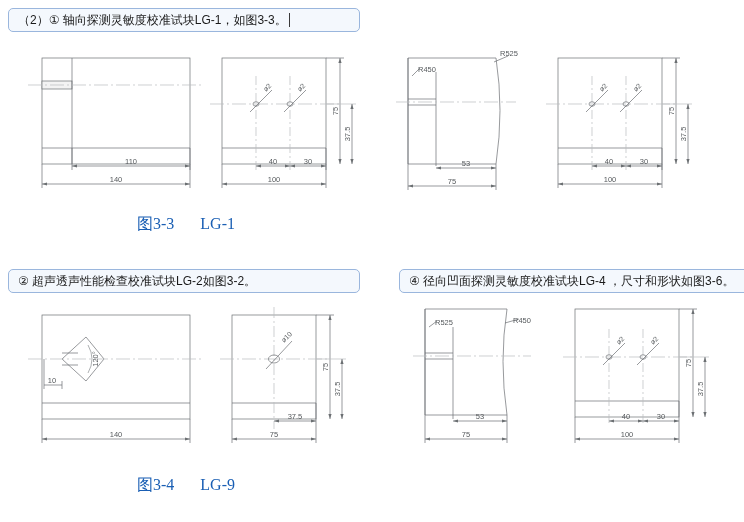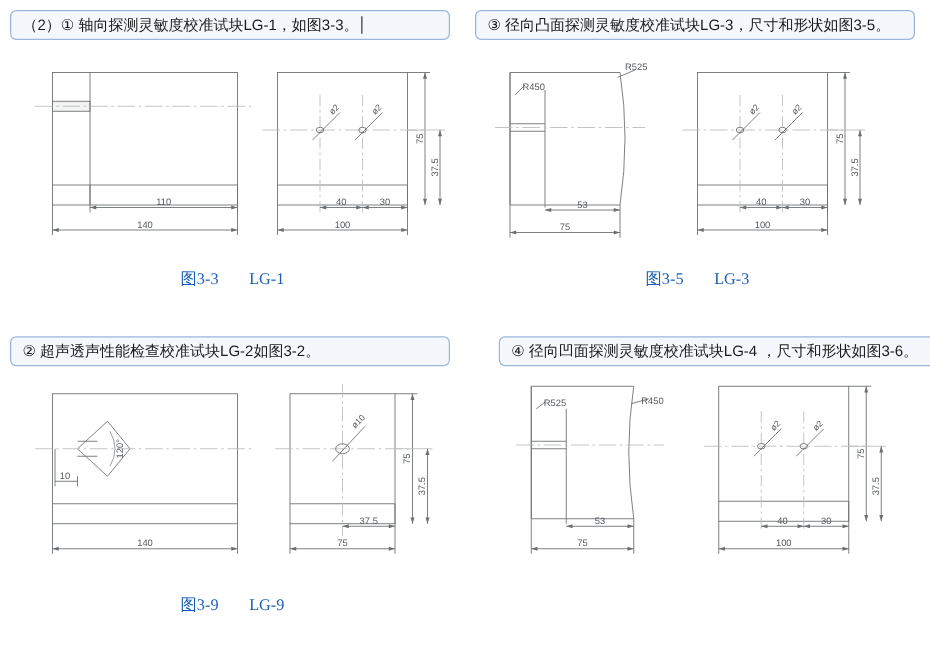--- a/index.html
+++ b/index.html
@@ -21,21 +21,21 @@
     background:#f4f8fd;
     display:flex;align-items:center;
     padding-left:9px;
     font-size:12px;color:#1a1a1a;white-space:nowrap;letter-spacing:0px;
   }
   .hdr .caret{width:1px;height:14px;background:#3a3a3a;margin-left:2px;}
 
   .draw{position:absolute;left:0;top:36px;width:372px;height:180px;}
   .cap{
     position:absolute;left:0;width:372px;top:214px;
-    text-align:center;font-size:13px;color:#1a5fb4;
+    text-align:center;font-size:16px;color:#1a5fb4;
     font-family:"Liberation Serif","DejaVu Serif",serif;
   }
   .cap .gap{display:inline-block;width:18px;}
   svg{display:block;}
   .sv text{font-family:"Liberation Sans","DejaVu Sans",sans-serif;fill:#55595c;}
 </style>
 </head>
 <body>
 
 <div class="panel p1">
@@ -127,23 +127,20 @@
 
   <div class="cap">
     <span>图3-3</span>
     <span class="gap"></span>
     <span>LG-1</span>
   </div>
 </div>
 
 <div class="panel p2">
 
-  <div class="hdr">
-    <span>③ 径向凸面探测灵敏度校准试块LG-3，尺寸和形状如图3-5。</span>
-  </div>
 
   <div class="draw">
     <svg class="sv" width="372" height="180" viewBox="0 0 372 180">
       <g stroke="#6b6f72" fill="none" stroke-width="0.7">
 
         <path d="M36,22 L124,22 Q132,74 124,128 L36,128 Z"></path>
         <line x1="36" y1="22" x2="36" y2="128"></line>
 
         <line x1="36" y1="63" x2="64" y2="63"></line>
         <line x1="36" y1="69" x2="64" y2="69"></line>
@@ -209,25 +206,20 @@
       <text x="237" y="128" font-size="7.5" text-anchor="middle">40</text>
       <text x="272" y="128" font-size="7.5" text-anchor="middle">30</text>
       <text x="238" y="146" font-size="7.5" text-anchor="middle">100</text>
       <text font-size="7.5" text-anchor="middle" transform="translate(314,98) rotate(-90)">37.5</text>
       <text font-size="7.5" text-anchor="middle" transform="translate(302,75) rotate(-90)">75</text>
       <text font-size="7" text-anchor="start" transform="translate(230,56) rotate(-45)">ø2</text>
       <text font-size="7" text-anchor="start" transform="translate(264,56) rotate(-45)">ø2</text>
     </svg>
   </div>
 
-  <div class="cap">
-    <span>图3-5</span>
-    <span class="gap"></span>
-    <span>LG-3</span>
-  </div>
 </div>
 
 <div class="panel p3">
 
   <div class="hdr">
     <span>② 超声透声性能检查校准试块LG-2如图3-2。</span>
   </div>
 
   <div class="draw">
     <svg class="sv" width="372" height="180" viewBox="0 0 372 180">
@@ -291,21 +283,21 @@
       </g>
       <text x="295" y="122" font-size="7.5" text-anchor="middle">37.5</text>
       <text x="274" y="140" font-size="7.5" text-anchor="middle">75</text>
       <text font-size="7.5" text-anchor="middle" transform="translate(340,92) rotate(-90)">37.5</text>
       <text font-size="7.5" text-anchor="middle" transform="translate(328,70) rotate(-90)">75</text>
       <text font-size="7" text-anchor="start" transform="translate(284,46) rotate(-45)">ø10</text>
     </svg>
   </div>
 
   <div class="cap">
-    <span>图3-9</span>
+    <span>图3-4</span>
     <span class="gap"></span>
     <span>LG-9</span>
   </div>
 </div>
 
 <div class="panel p4">
 
   <div class="hdr">
     <span>④ 径向凹面探测灵敏度校准试块LG-4 ，尺寸和形状如图3-6。</span>
   </div>

